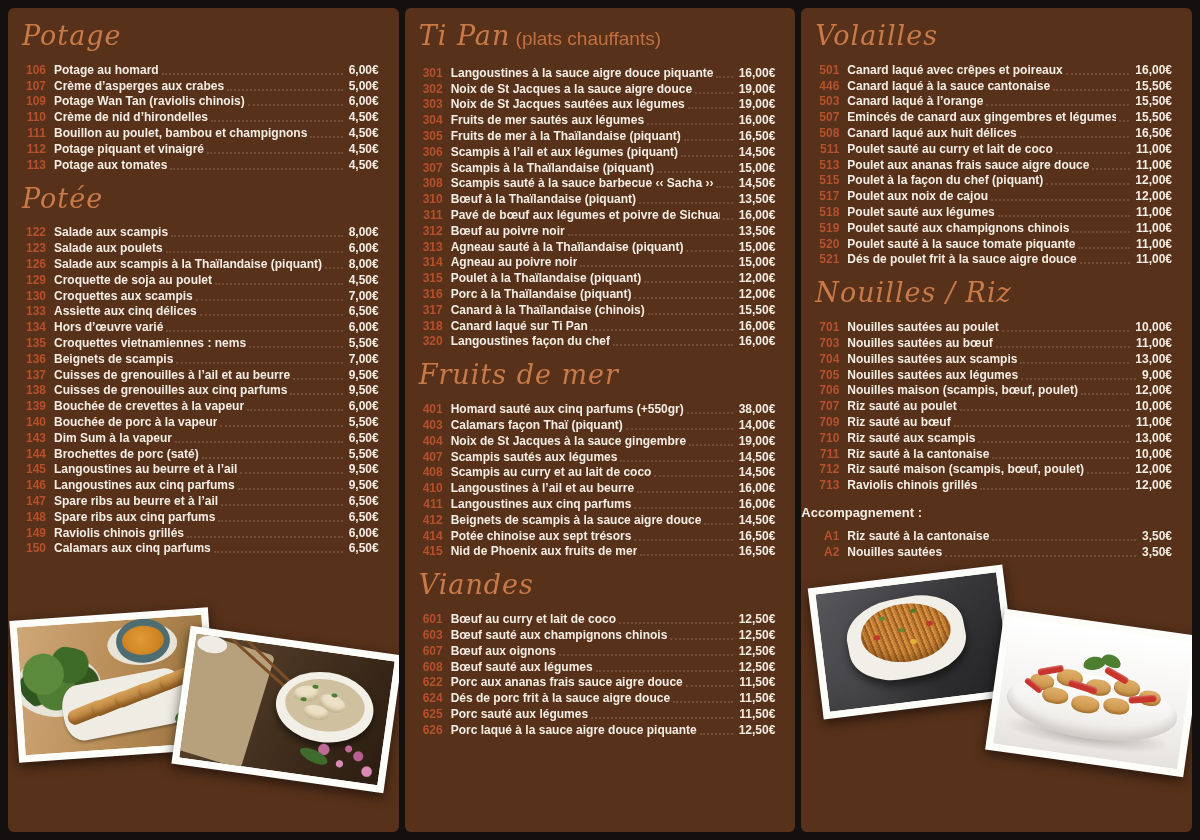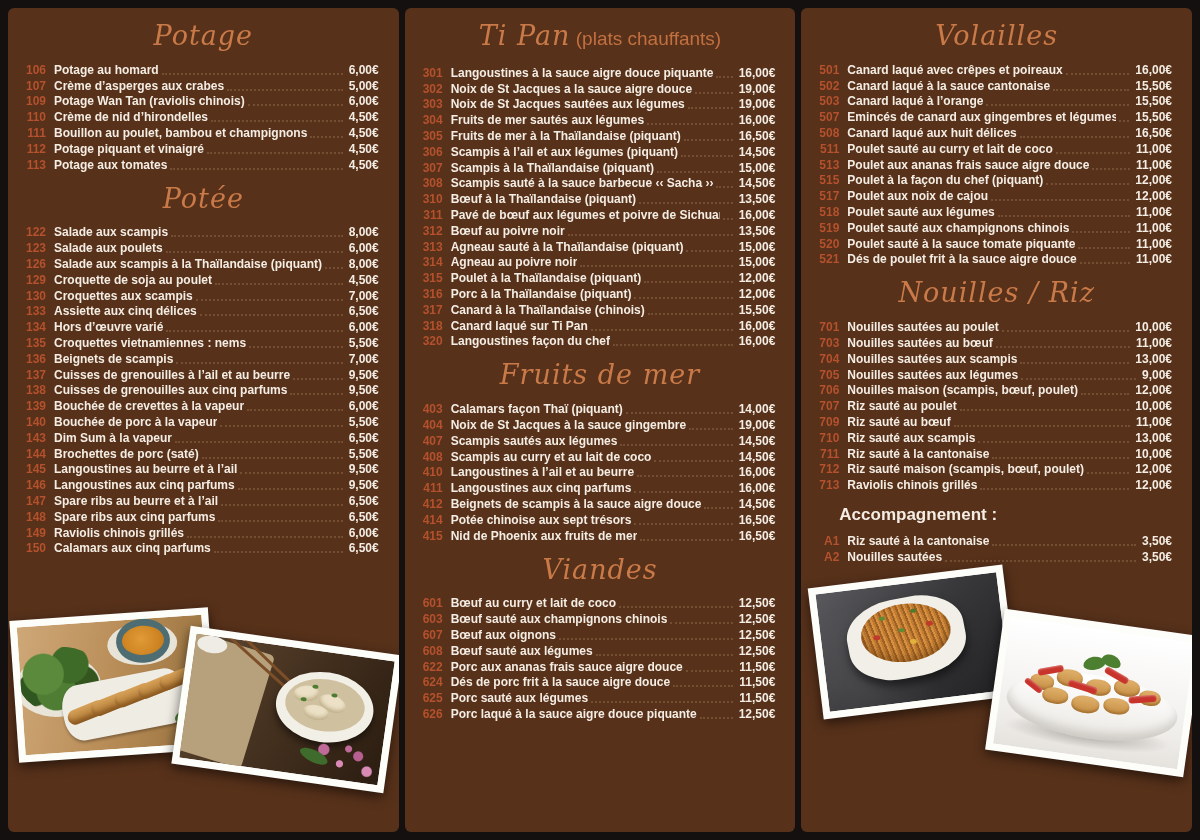--- a/index.html
+++ b/index.html
@@ -1,24 +1,24 @@
 <!DOCTYPE html>
 <html><head>
 <meta charset="utf-8">
 <style>
   html,body{margin:0;padding:0;background:#151010;}
   .menu{position:relative;width:1200px;height:840px;box-sizing:border-box;display:flex;gap:6px;padding:8px;background:#151010;}
   .panel{flex:1 1 0;position:relative;background:#57311a;border-radius:6px;overflow:hidden;
          font-family:"Liberation Sans",sans-serif;color:#f4ede4;}
   .sections{padding-top:2px;}
-  .section-title{margin:11px 14px 11px;text-align:center;font-family:"DejaVu Serif",serif;font-style:italic;
+  .section-title{margin:11px 14px 11px;text-align:left;font-family:"DejaVu Serif",serif;font-style:italic;
                  font-weight:400;font-size:27px;line-height:30px;color:#c97a48;letter-spacing:1px;}
   .title-suffix{font-family:"Liberation Sans",sans-serif;font-style:normal;font-size:19px;letter-spacing:0;
                 color:#c27040;font-weight:400;}
-  .plain-heading{margin:12px 0 8px;padding-left:38px;font-size:17px;font-weight:700;color:#f4ede4;}
+  .plain-heading{margin:12px 0 8px;font-size:13px;font-weight:700;color:#f4ede4;}
   .row{display:flex;align-items:center;height:15.8px;padding:0 20px 0 10px;font-size:12px;font-weight:700;}
   .num{flex:none;width:28px;text-align:right;margin-right:8px;color:#b5512d;}
   .name{flex:0 1 auto;min-width:0;white-space:nowrap;overflow:hidden;}
   .leader{flex:1 1 10px;min-width:5px;align-self:flex-end;margin:0 4px 3px 3px;
           border-bottom:2px dotted rgba(219,183,143,.22);}
   .price{flex:none;margin-left:2px;text-align:right;}
   
   .photo{position:absolute;background:#fdfdfa;padding:7px;box-shadow:0 4px 12px rgba(0,0,0,.55);}
   .pframe{position:relative;width:100%;height:100%;overflow:hidden;}
   .photo1{left:6px;top:606px;width:185px;height:128px;transform:rotate(-4deg);z-index:2;}
@@ -410,20 +410,26 @@
           <div class="row">
             <span class="num">320</span>
             <span class="name">Langoustines façon du chef</span>
             <span class="leader"></span>
             <span class="price">16,00€</span>
           </div>
         </section>
         <section class="section">
           <h2 class="section-title"><span>Fruits de mer</span></h2>
           <div class="row">
+            <span class="num">401</span>
+            <span class="name">Homard sauté aux cinq parfums (+550gr)</span>
+            <span class="leader"></span>
+            <span class="price">38,00€</span>
+          </div>
+          <div class="row">
             <span class="num">403</span>
             <span class="name">Calamars façon Thaï (piquant)</span>
             <span class="leader"></span>
             <span class="price">14,00€</span>
           </div>
           <div class="row">
             <span class="num">404</span>
             <span class="name">Noix de St Jacques à la sauce gingembre</span>
             <span class="leader"></span>
             <span class="price">19,00€</span>
@@ -529,21 +535,21 @@
     <div class="sections">
         <section class="section">
           <h2 class="section-title"><span>Volailles</span></h2>
           <div class="row">
             <span class="num">501</span>
             <span class="name">Canard laqué avec crêpes et poireaux</span>
             <span class="leader"></span>
             <span class="price">16,00€</span>
           </div>
           <div class="row">
-            <span class="num">502</span>
+            <span class="num">446</span>
             <span class="name">Canard laqué à la sauce cantonaise</span>
             <span class="leader"></span>
             <span class="price">15,50€</span>
           </div>
           <div class="row">
             <span class="num">503</span>
             <span class="name">Canard laqué à l’orange</span>
             <span class="leader"></span>
             <span class="price">15,50€</span>
           </div>

